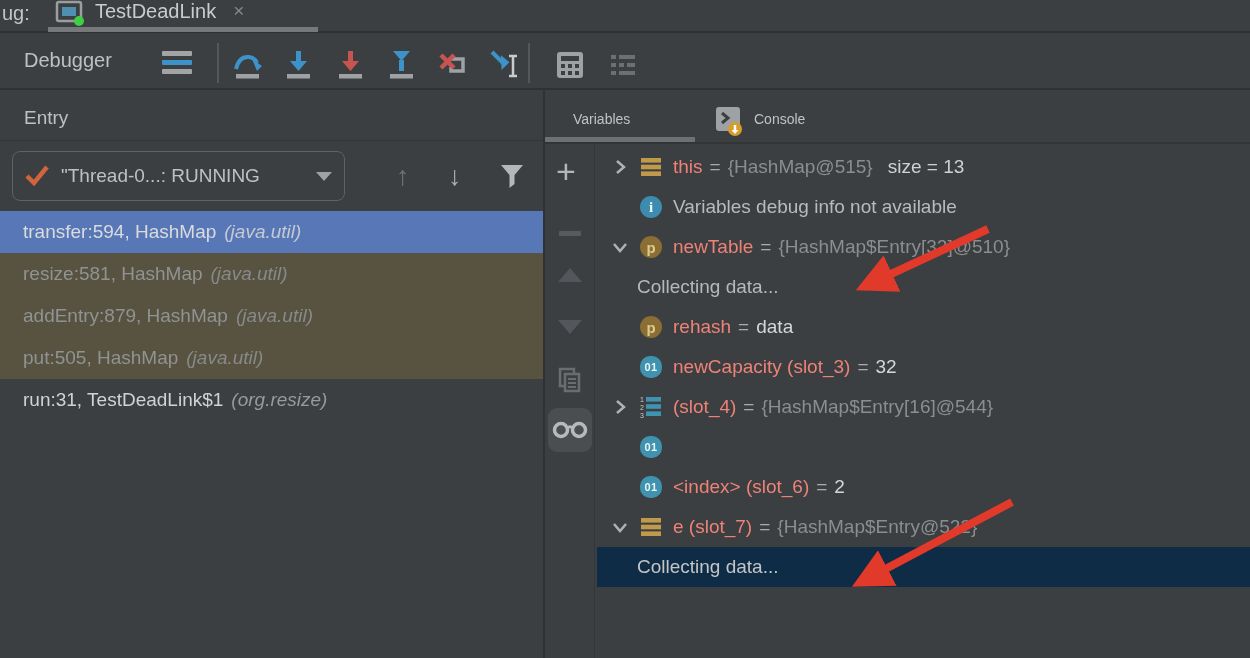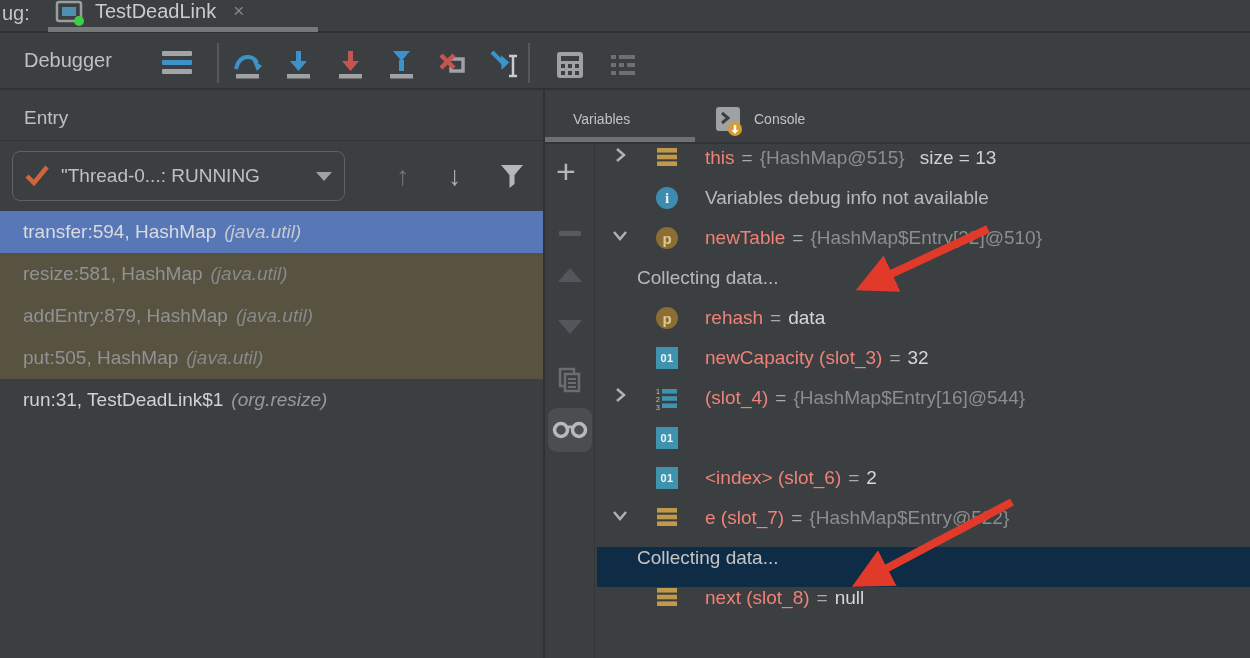--- a/index.html
+++ b/index.html
@@ -55,37 +55,37 @@
   .tri { width:0; height:0; border-left:12px solid transparent; border-right:12px solid transparent; }
   .tri.up { border-bottom:14px solid #53565a; }
   .tri.down { border-top:14px solid #53565a; }
 
   
   .vtab { top:95px; height:48px; line-height:48px; font-size:14px; color:#c0c2c4; }
   .vtab-underline { left:545px; top:137px; width:150px; height:6px; background:#6e7173; }
   .tabs-div { left:545px; top:142px; width:705px; height:2px; background:#323436; }
 
   .tree { left:597px; top:147px; width:653px; }
-  .vrow { height:40px; display:flex; align-items:flex-start; font-size:19px; white-space:nowrap;gap:16px; }
+  .vrow { height:40px; display:flex; align-items:center; font-size:19px; white-space:nowrap; }
   .vrow.hl { background:#0e2c45; }
   .chev { width:20px; margin-left:13px; display:flex; justify-content:center; }
   .chev.empty { visibility:hidden; }
   .icon-slot { width:24px; margin-left:9px; display:flex; justify-content:center; align-items:center; }
   .vtext { margin-left:10px; }
   .vname { color:#ee8277; }
   .veq { color:#a9abad; margin:0 7px; }
   .vref { color:#8b8d8f; }
   .vprim { color:#d4d6d8; }
   .vextra { color:#cfd1d3; margin-left:15px; }
   .vinfo { color:#b8babc; margin-left:10px; }
   .vcoll { color:#b6b8ba; margin-left:40px; }
 
   .pill-p { width:22px; height:22px; border-radius:50%; background:#8a6e33; color:#ddc98f;
             font-size:15px; font-weight:bold; display:flex; align-items:center; justify-content:center; }
-  .sq01 { width:22px; height:22px; border-radius:0; background:#3f93af; color:#eef5f7;
+  .sq01 { width:22px; height:22px; border-radius:10px; background:#3f93af; color:#eef5f7;
           font-size:11px; font-weight:bold; display:flex; align-items:center; justify-content:center; letter-spacing:.5px; }
   .circ-info { width:22px; height:22px; border-radius:50%; background:#3d8cb0; color:#eef3f5;
           font-size:15px; font-weight:bold; display:flex; align-items:center; justify-content:center; font-family:"Liberation Serif",serif; }
   .arrows { left:595px; top:143px; width:655px; height:515px; pointer-events:none; z-index:6; }
 </style>
 </head>
 <body>
 
 <div id="screen">
 
@@ -354,35 +354,20 @@
       </span>
       <span class="vtext">
         <span class="vname">e (slot_7)</span><span class="veq">=</span><span class="vref">{HashMap$Entry@522}</span>
       </span>
     </div>
 
     <div class="vrow hl">
       <span class="vcoll" style="color:#c3c5c7;">Collecting data...</span>
     </div>
 
-    <div class="vrow">
-      <span class="chev empty"></span>
-      <span class="icon-slot">
-        <svg width="22" height="20" viewBox="0 0 22 20">
-            <g fill="#c09a4a">
-              <rect x="1" y="1" width="20" height="4.6"></rect>
-              <rect x="1" y="7.7" width="20" height="4.6"></rect>
-              <rect x="1" y="14.4" width="20" height="4.6"></rect>
-            </g>
-          </svg>
-      </span>
-      <span class="vtext">
-        <span class="vname">next (slot_8)</span><span class="veq">=</span><span class="vprim">null</span>
-      </span>
-    </div>
   </div>
 
   <svg class="abs arrows" viewBox="0 0 655 515">
     <defs>
       <marker id="ah" markerWidth="5" markerHeight="5" refX="4" refY="2.5" orient="auto">
         <path d="M0,0 L5,2.5 L0,5 Z" fill="#e23a2a"></path>
       </marker>
     </defs>
     <line x1="393" y1="86" x2="268" y2="144" stroke="#e23a2a" stroke-width="8" marker-end="url(#ah)"></line>
     <line x1="417" y1="359" x2="264" y2="440" stroke="#e23a2a" stroke-width="8" marker-end="url(#ah)"></line>

